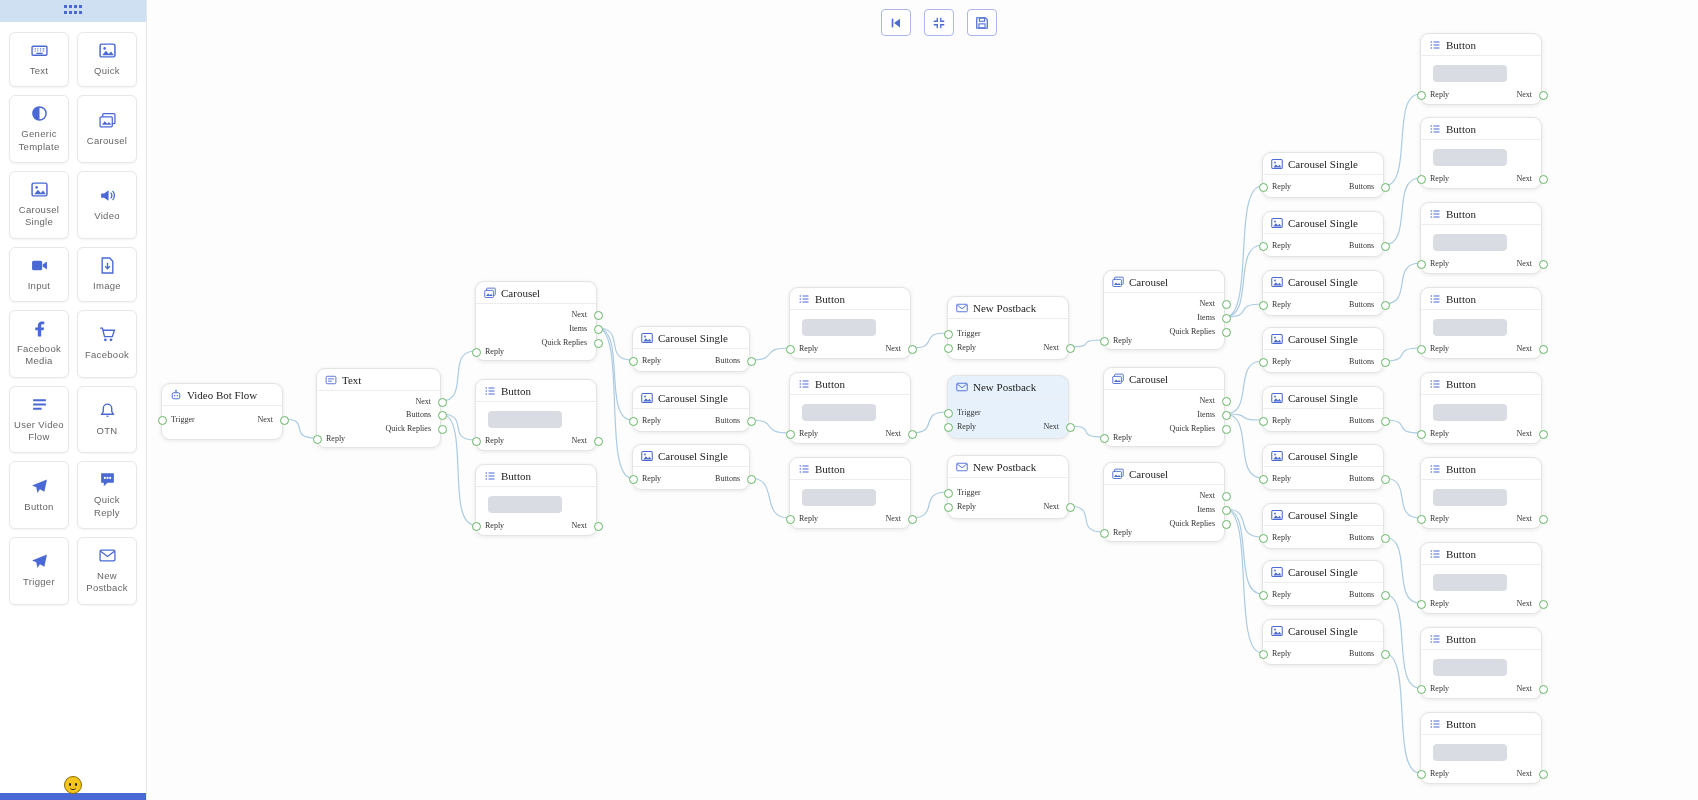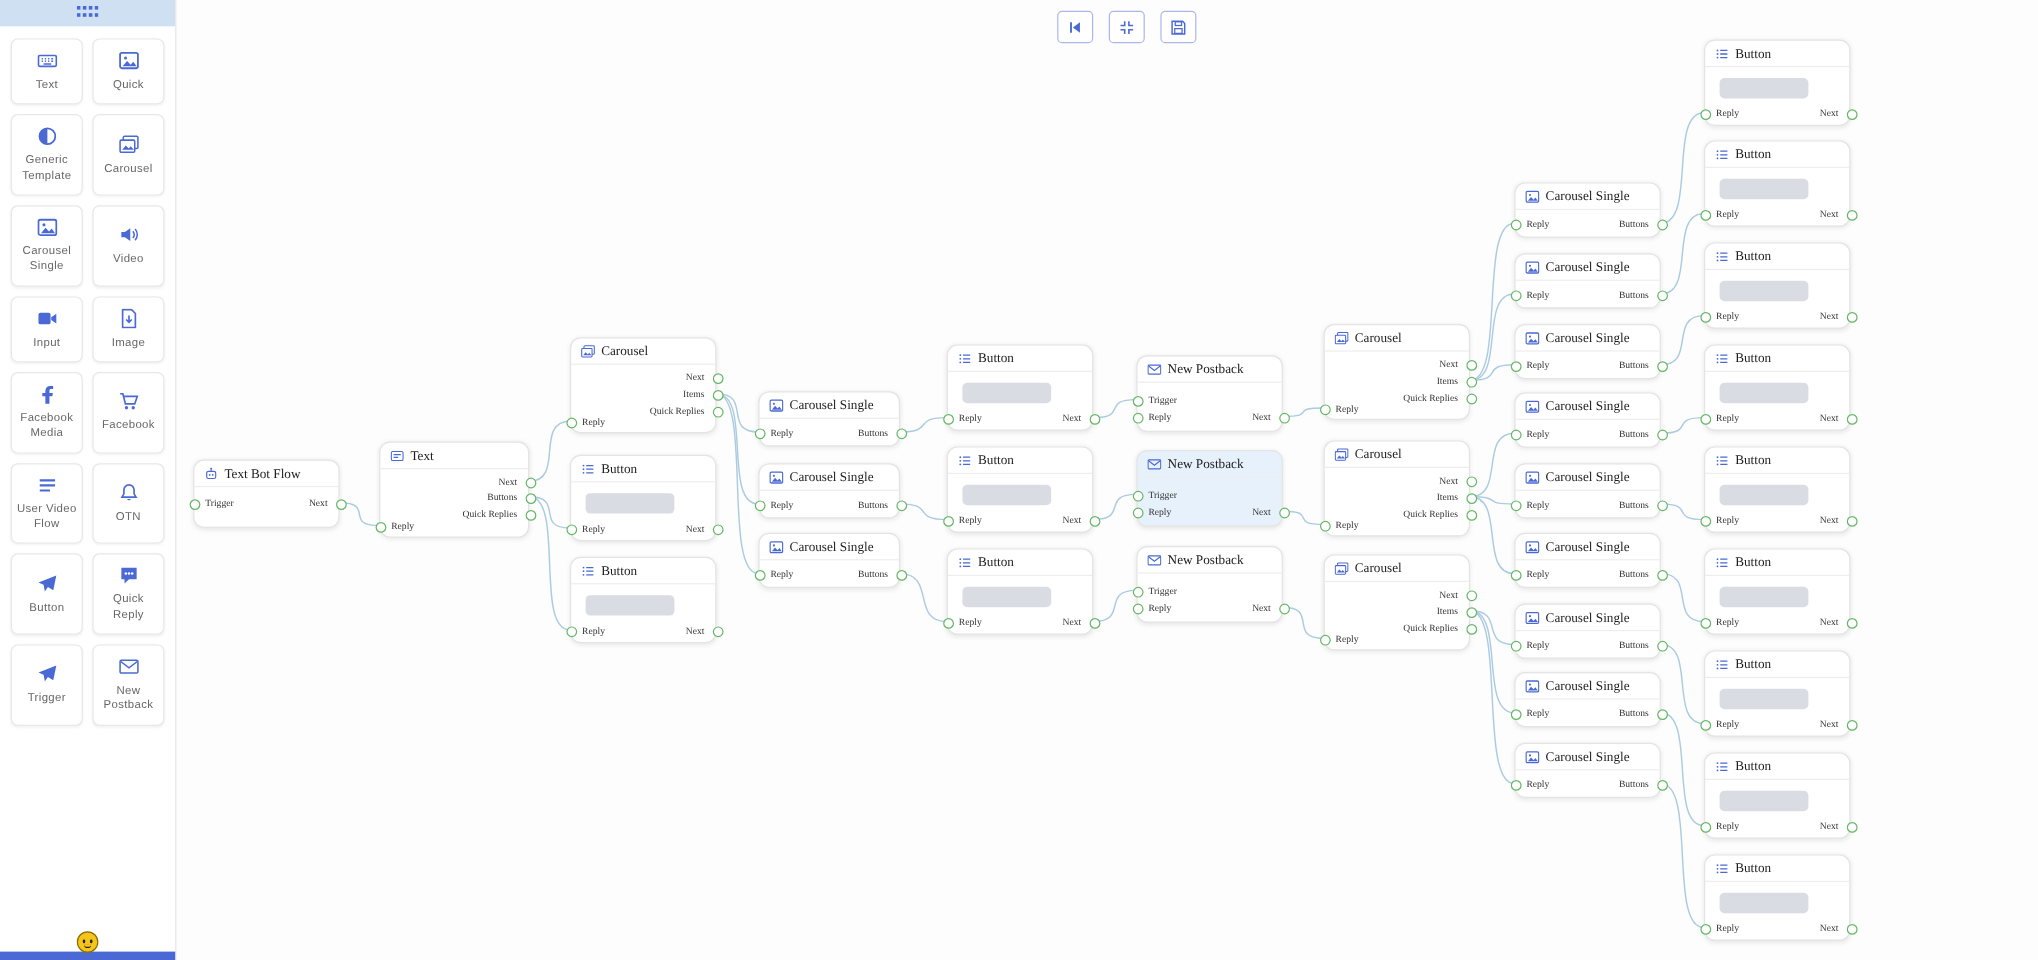--- a/index.html
+++ b/index.html
@@ -104,21 +104,21 @@
           <div class="node-header">
             <span class="icn nicon">
               <svg viewBox="0 0 16 16">
                 <rect x="3" y="5" width="10" height="8" rx="2" fill="none" stroke="currentColor" stroke-width="1.3"></rect>
                 <circle cx="6.3" cy="9" r="1" fill="currentColor"></circle>
                 <circle cx="9.7" cy="9" r="1" fill="currentColor"></circle>
                 <path d="M8 5V3" stroke="currentColor" stroke-width="1.3"></path>
                 <circle cx="8" cy="2.2" r="1.1" fill="currentColor"></circle>
               </svg>
             </span>
-            <span class="node-title">Text Bot Flow</span>
+            <span class="node-title">Video Bot Flow</span>
           </div>
           <span class="port" style="left: -4.5px; top: 31.5px;"></span>
           <span class="port-label" style="top: 31px; left: 9px;">Trigger</span>
           <span class="port" style="left: 117.5px; top: 31.5px;"></span>
           <span class="port-label" style="top: 31px; right: 9px;">Next</span>
         </div>
         <div class="node" style="left: 316px; top: 368px; width: 125px; height: 80px;">
           <div class="node-header">
             <span class="icn nicon">
               <svg viewBox="0 0 16 16">

